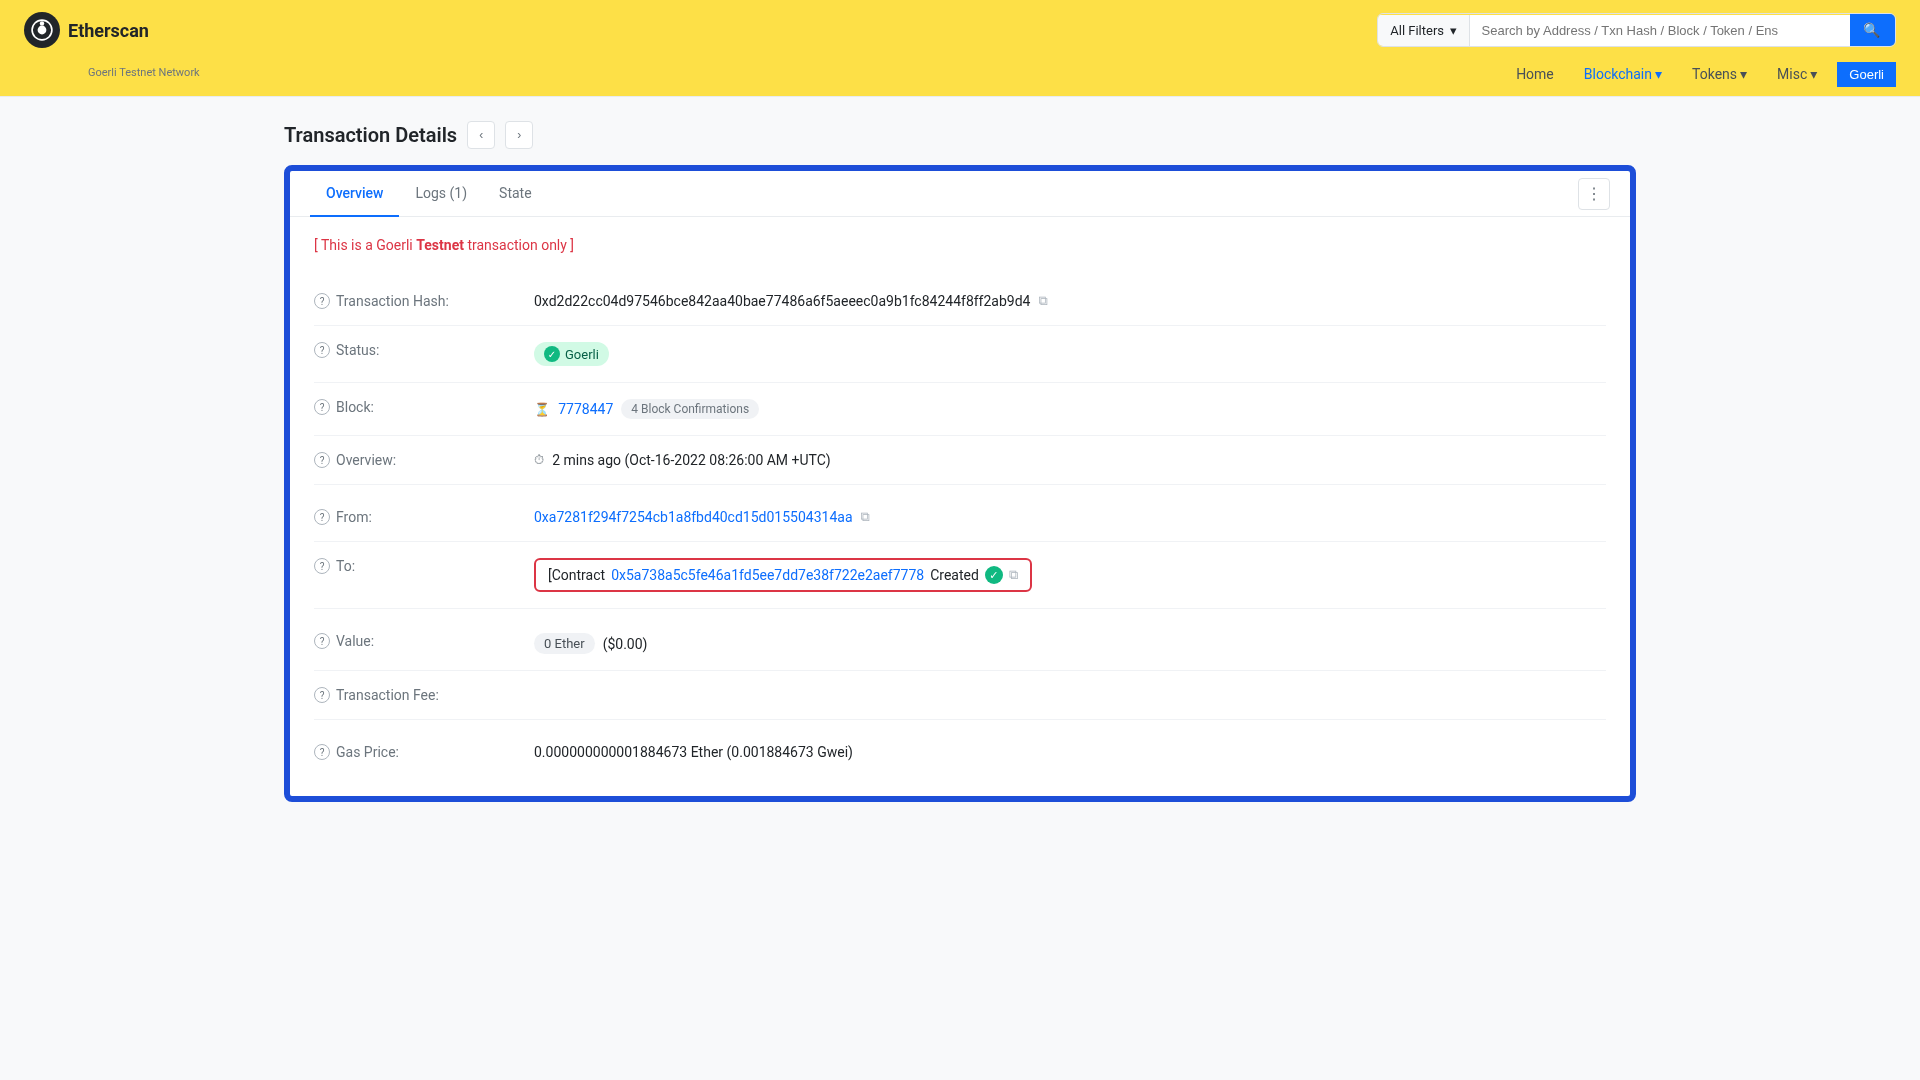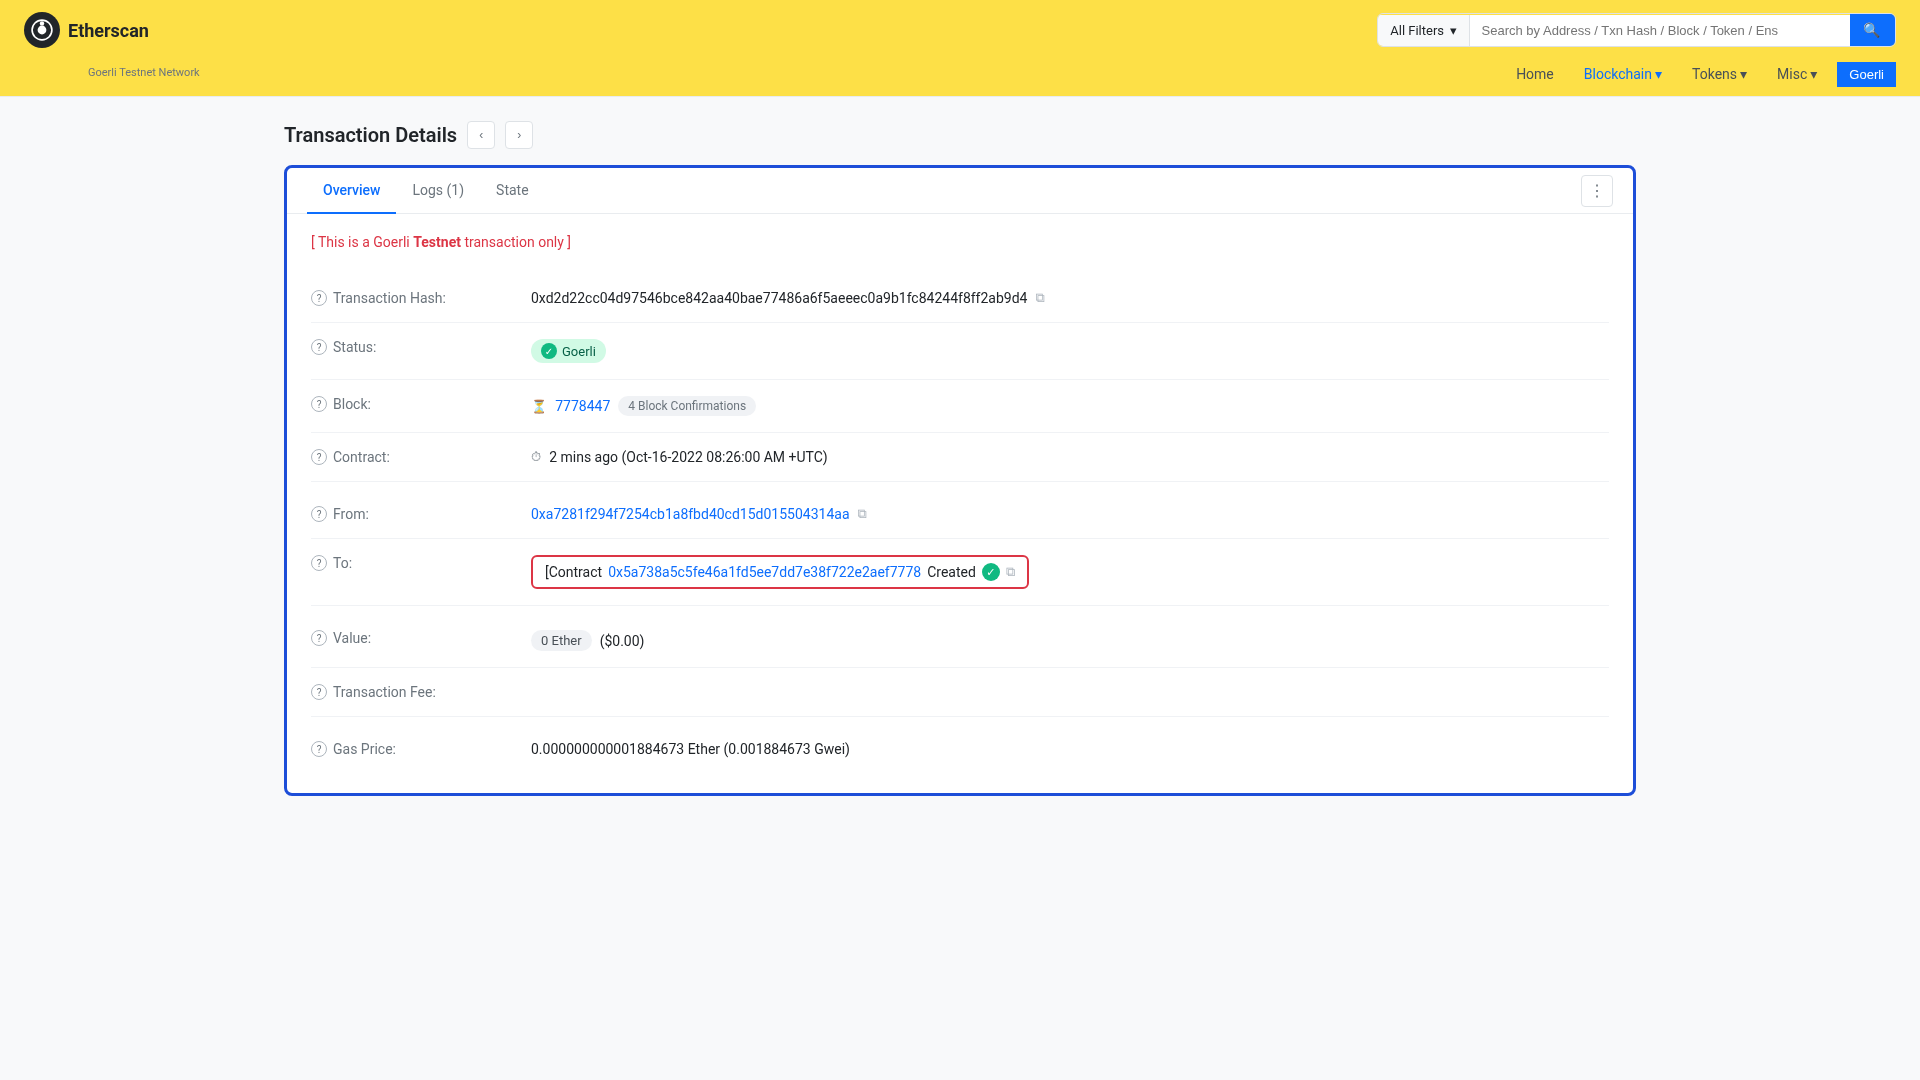--- a/index.html
+++ b/index.html
@@ -138,21 +138,21 @@
       justify-content: center;
       cursor: pointer;
       font-size: 12px;
       color: #6c757d;
       background: #fff;
     }
 
     
     .card {
       background: #fff;
-      border: 3px solid #1d4ed8;
+      border: 6px solid #1d4ed8;
       border-radius: 8px;
       overflow: hidden;
     }
     .tabs {
       display: flex;
       align-items: center;
       border-bottom: 1px solid #e9ecef;
       padding: 0 20px;
     }
     .tab {
@@ -433,21 +433,21 @@
         <div class="value-col">
           <span style="color:#6c757d; font-size:13px;">⏳</span>
           <a class="link-blue block-link">7778447</a>
           <span class="block-confirm-badge">4 Block Confirmations</span>
         </div>
       </div>
 
       <div class="detail-row-flex">
         <div class="label-col">
           <span class="question-icon">?</span>
-          <span>Contract:</span>
+          <span>Overview:</span>
         </div>
         <div class="value-col">
           <span style="color:#6c757d; font-size:13px;">⏱</span>
           <span>2 mins ago (Oct-16-2022 08:26:00 AM +UTC)</span>
         </div>
       </div>
 
       <div class="divider-row"></div>
 
       <div class="detail-row-flex">

